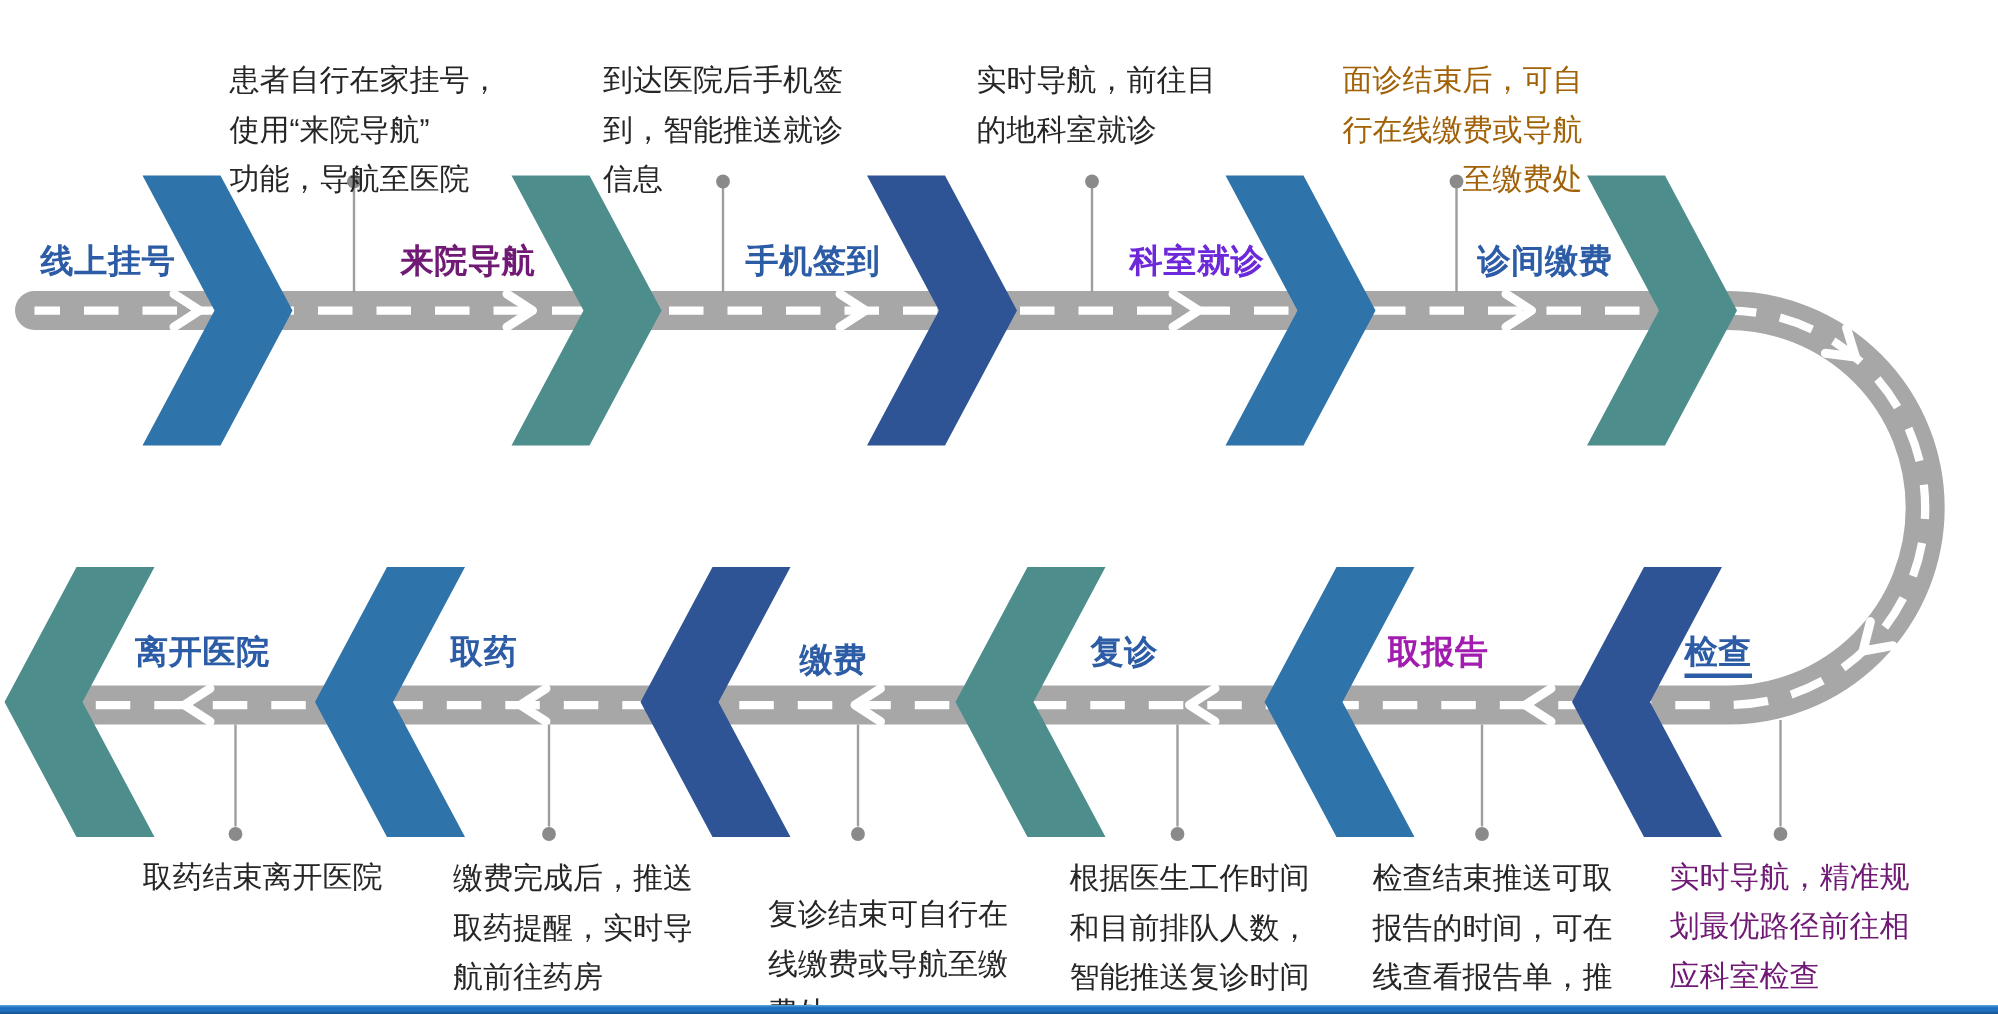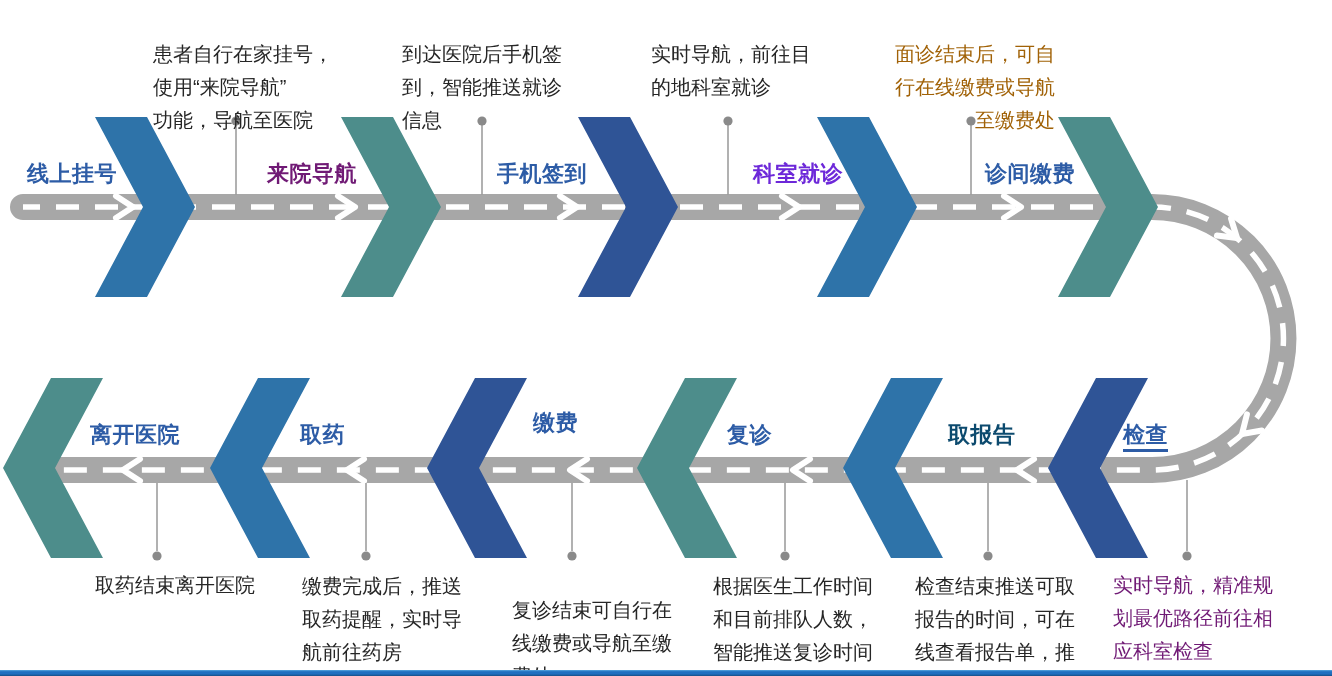--- a/index.html
+++ b/index.html
@@ -84,31 +84,31 @@
       <div class="annotation" style="left: 651px; top: 38px; color: rgb(38, 38, 38);">实时导航，前往目
 的地科室就诊</div>
       <div class="step-label" style="left: 985px; top: 160px; color: rgb(45, 92, 166);">诊间缴费</div>
       <div class="annotation" style="left: 895px; top: 38px; color: #a16207; text-align: right;">面诊结束后，可自
 行在线缴费或导航
 至缴费处</div>
       <div class="step-label underlined" style="left: 1123px; top: 421px; color: rgb(45, 92, 166);">检查</div>
       <div class="annotation" style="left: 1113px; top: 570px; color: #701a75; font-family: Liberation Mono, monospace;">实时导航，精准规
 划最优路径前往相
 应科室检查</div>
-      <div class="step-label" style="left: 948px; top: 421px; color: #0c4a6e; font-family: Liberation Serif, serif;">取报告</div>
+      <div class="step-label" style="left: 925px; top: 421px; color: #a21caf; font-family: Liberation Serif, serif;">取报告</div>
       <div class="annotation" style="left: 915px; top: 570px; color: rgb(38, 38, 38);">检查结束推送可取
 报告的时间，可在
 线查看报告单，推
 送取报告的路线</div>
       <div class="step-label" style="left: 727px; top: 421px; color: rgb(45, 92, 166);">复诊</div>
       <div class="annotation" style="left: 713px; top: 570px; color: rgb(38, 38, 38);">根据医生工作时间
 和目前排队人数，
 智能推送复诊时间
 并定时提醒</div>
-      <div class="step-label" style="left: 533px; top: 409px; color: rgb(45, 92, 166);">缴费</div>
+      <div class="step-label" style="left: 533px; top: 426px; color: rgb(45, 92, 166);">缴费</div>
       <div class="annotation" style="left: 512px; top: 594px; color: rgb(38, 38, 38);">复诊结束可自行在
 线缴费或导航至缴
 费处</div>
       <div class="step-label" style="left: 300px; top: 421px; color: rgb(45, 92, 166);">取药</div>
       <div class="annotation" style="left: 302px; top: 570px; color: rgb(38, 38, 38);">缴费完成后，推送
 取药提醒，实时导
 航前往药房</div>
       <div class="step-label" style="left: 90px; top: 421px; color: rgb(45, 92, 166);">离开医院</div>
       <div class="annotation" style="left: 95px; top: 570px; color: rgb(38, 38, 38); font-family: Liberation Mono, monospace;">取药结束离开医院</div>
     </div>

